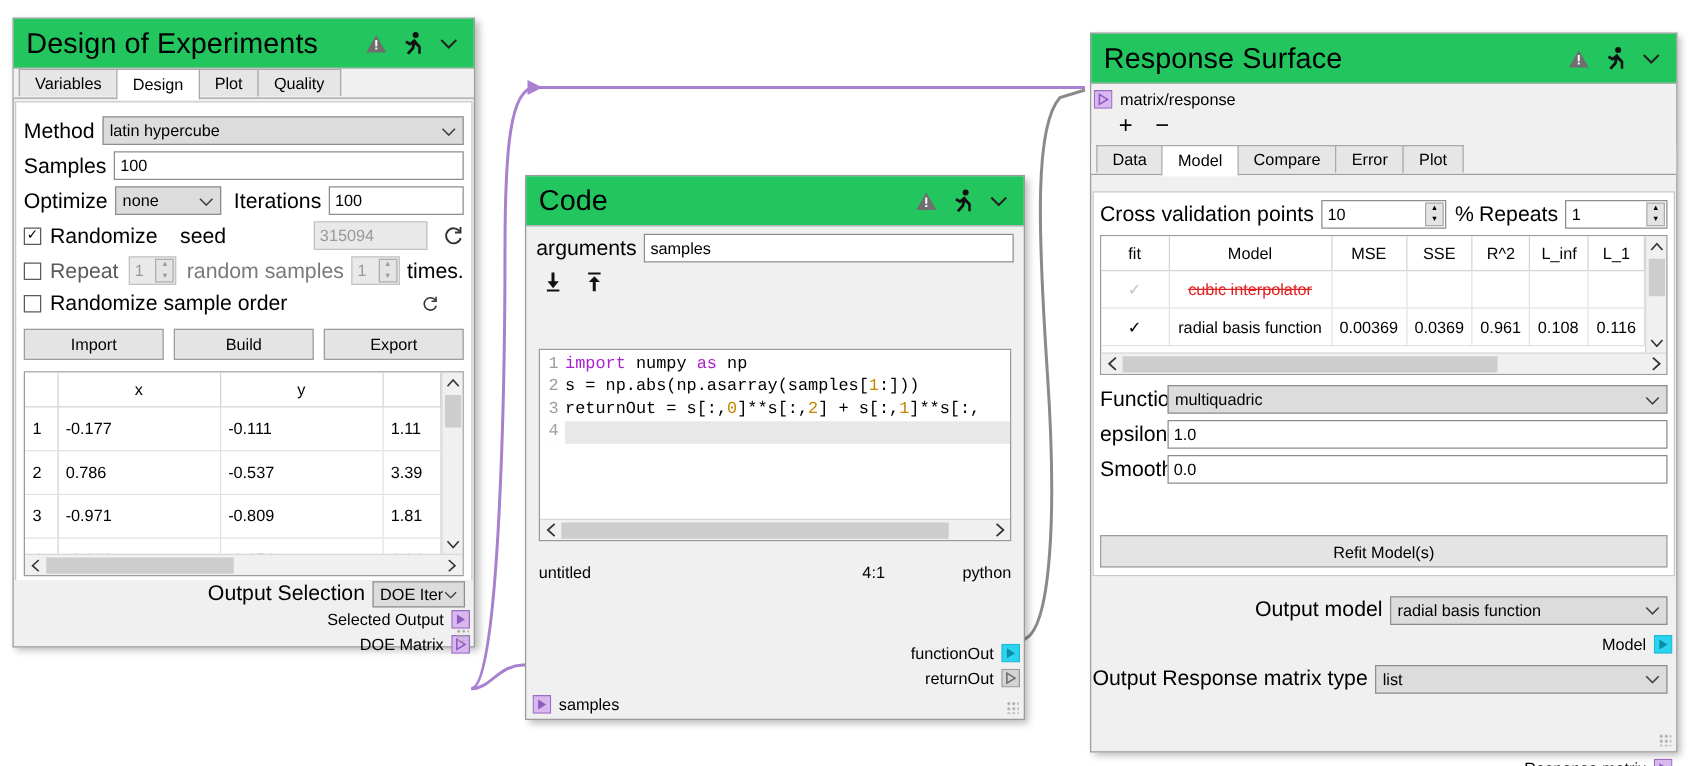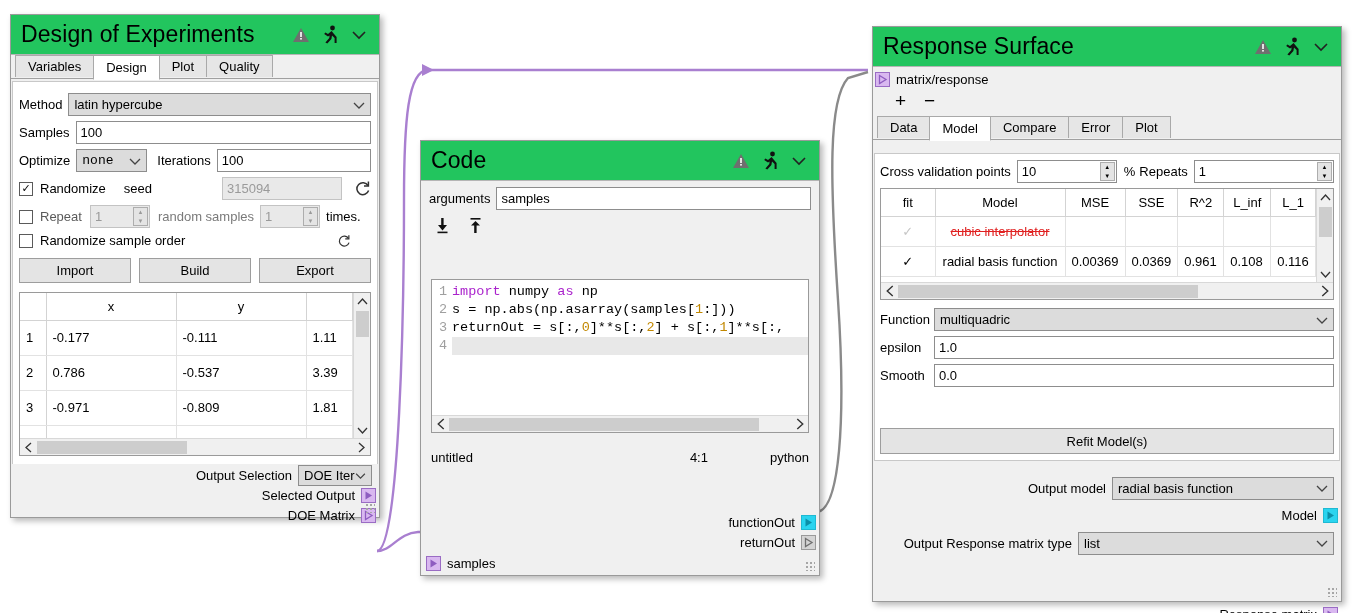--- a/index.html
+++ b/index.html
@@ -63,21 +63,21 @@
     background: #ffffff;
     height: 25px;
     line-height: 24px;
     border-bottom: 1px solid #ffffff;
     position: relative;
     z-index: 2;
   }
 
   
   .row { display: flex; align-items: center; margin: 5px 0; }
-  .lbl { font-size: 13px; white-space: nowrap; }
+  .lbl { font-size: 17px; white-space: nowrap; }
   .txtin {
     border: 1px solid #8d8d8d;
     background: #ffffff;
     height: 23px;
     line-height: 21px;
     padding: 0 4px;
     font-size: 13px;
     font-family: "Liberation Sans", sans-serif;
   }
   .txtin.disabled { background: #e9e9e9; color: #9a9a9a; border-color: #c3c3c3; }
@@ -257,21 +257,21 @@
         </div>
       </div>
 
       <div class="row">
         <span class="lbl">Samples</span>
         <div class="txtin" style="flex:1; margin-left:6px;">100</div>
       </div>
 
       <div class="row">
         <span class="lbl">Optimize</span>
-        <div class="combo" style="width:71px; margin-left:6px;font-family:Liberation Mono, monospace;">
+        <div class="combo" style="width:85px; margin-left:6px;">
           <span>none</span>
           <span class="chev">
             <svg width="12" height="8" viewBox="0 0 12 8">
                 <polyline points="1,2 6,7 11,2" stroke="#444" stroke-width="1.3" fill="none"></polyline>
               </svg>
           </span>
         </div>
         <span class="lbl" style="margin-left:10px;">Iterations</span>
         <div class="txtin" style="flex:1; margin-left:6px;">100</div>
       </div>

